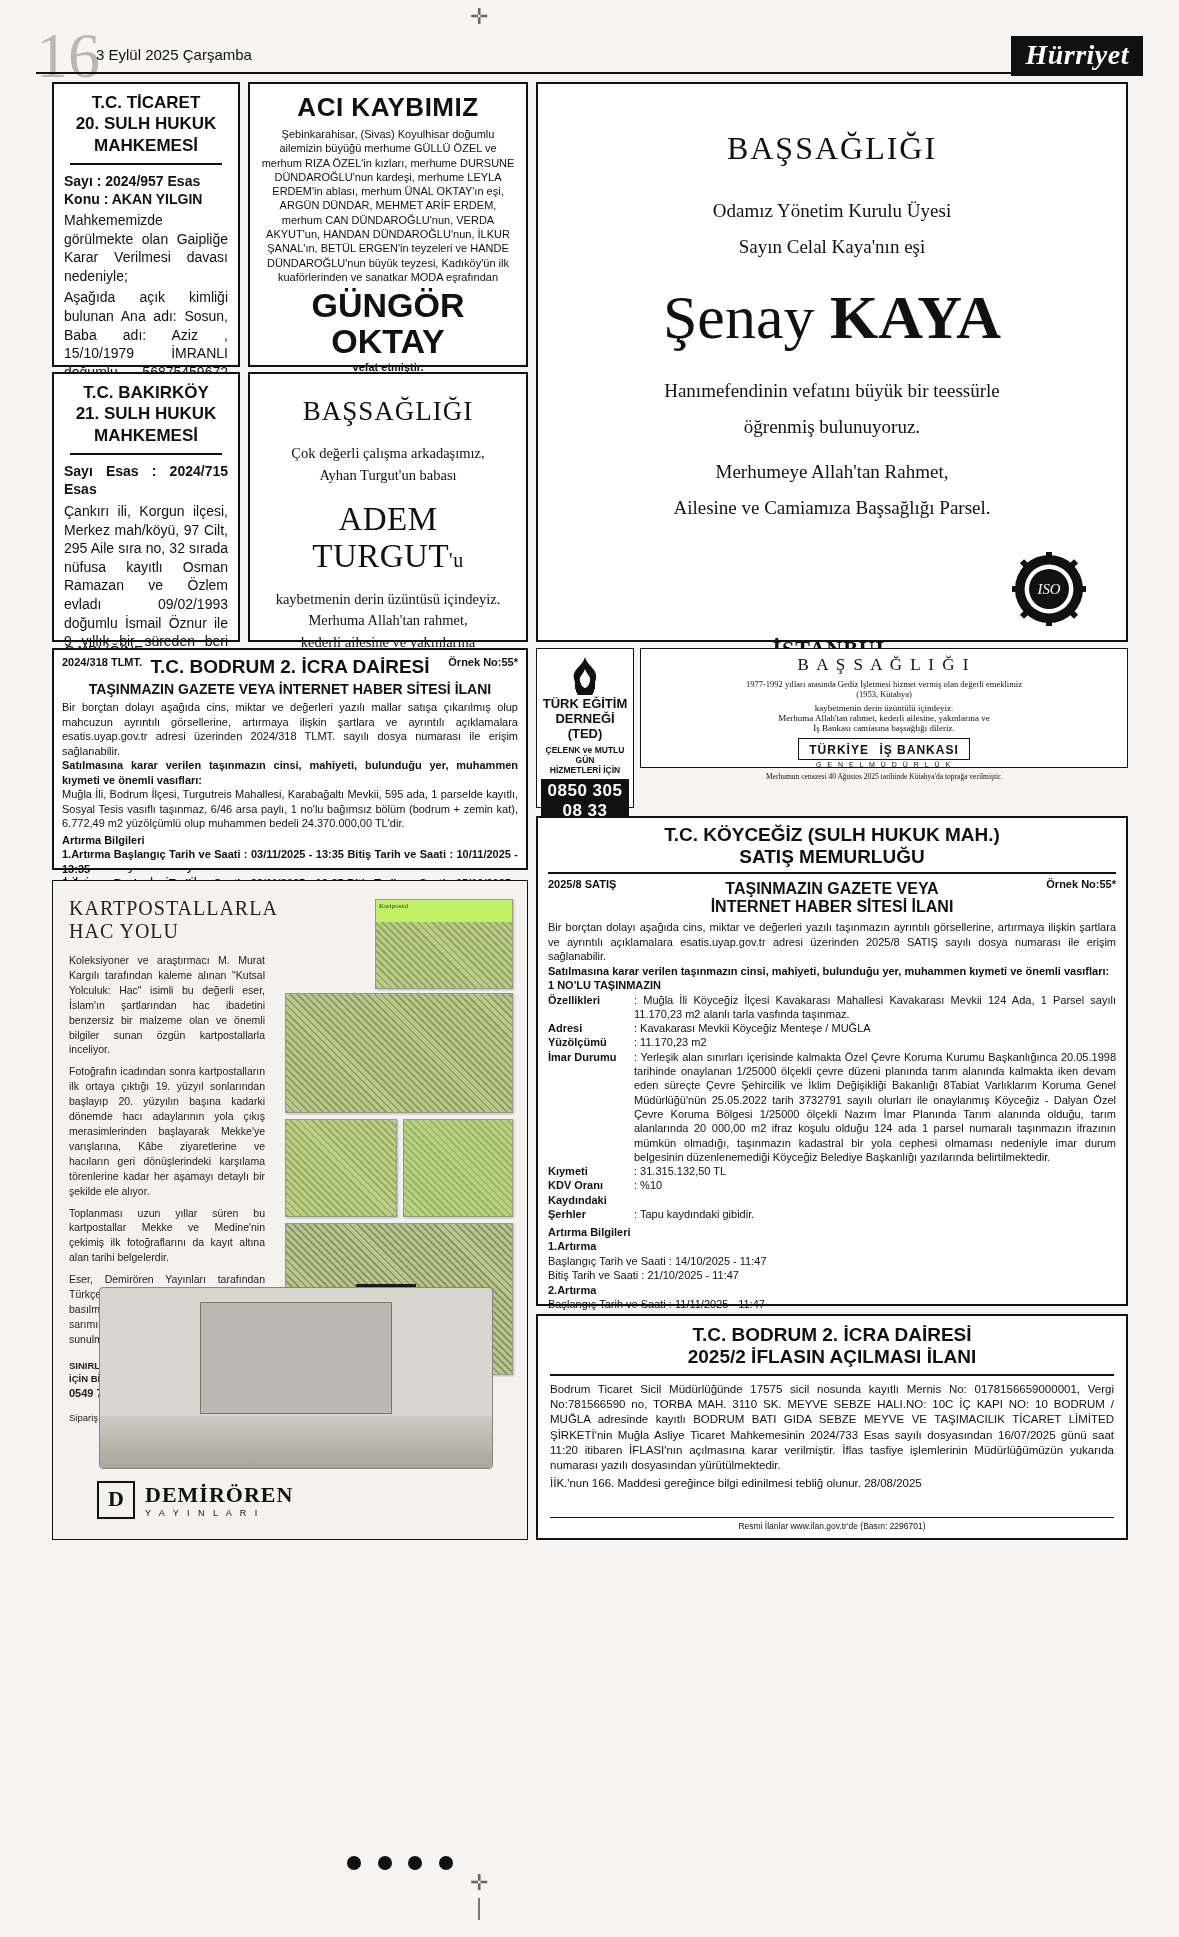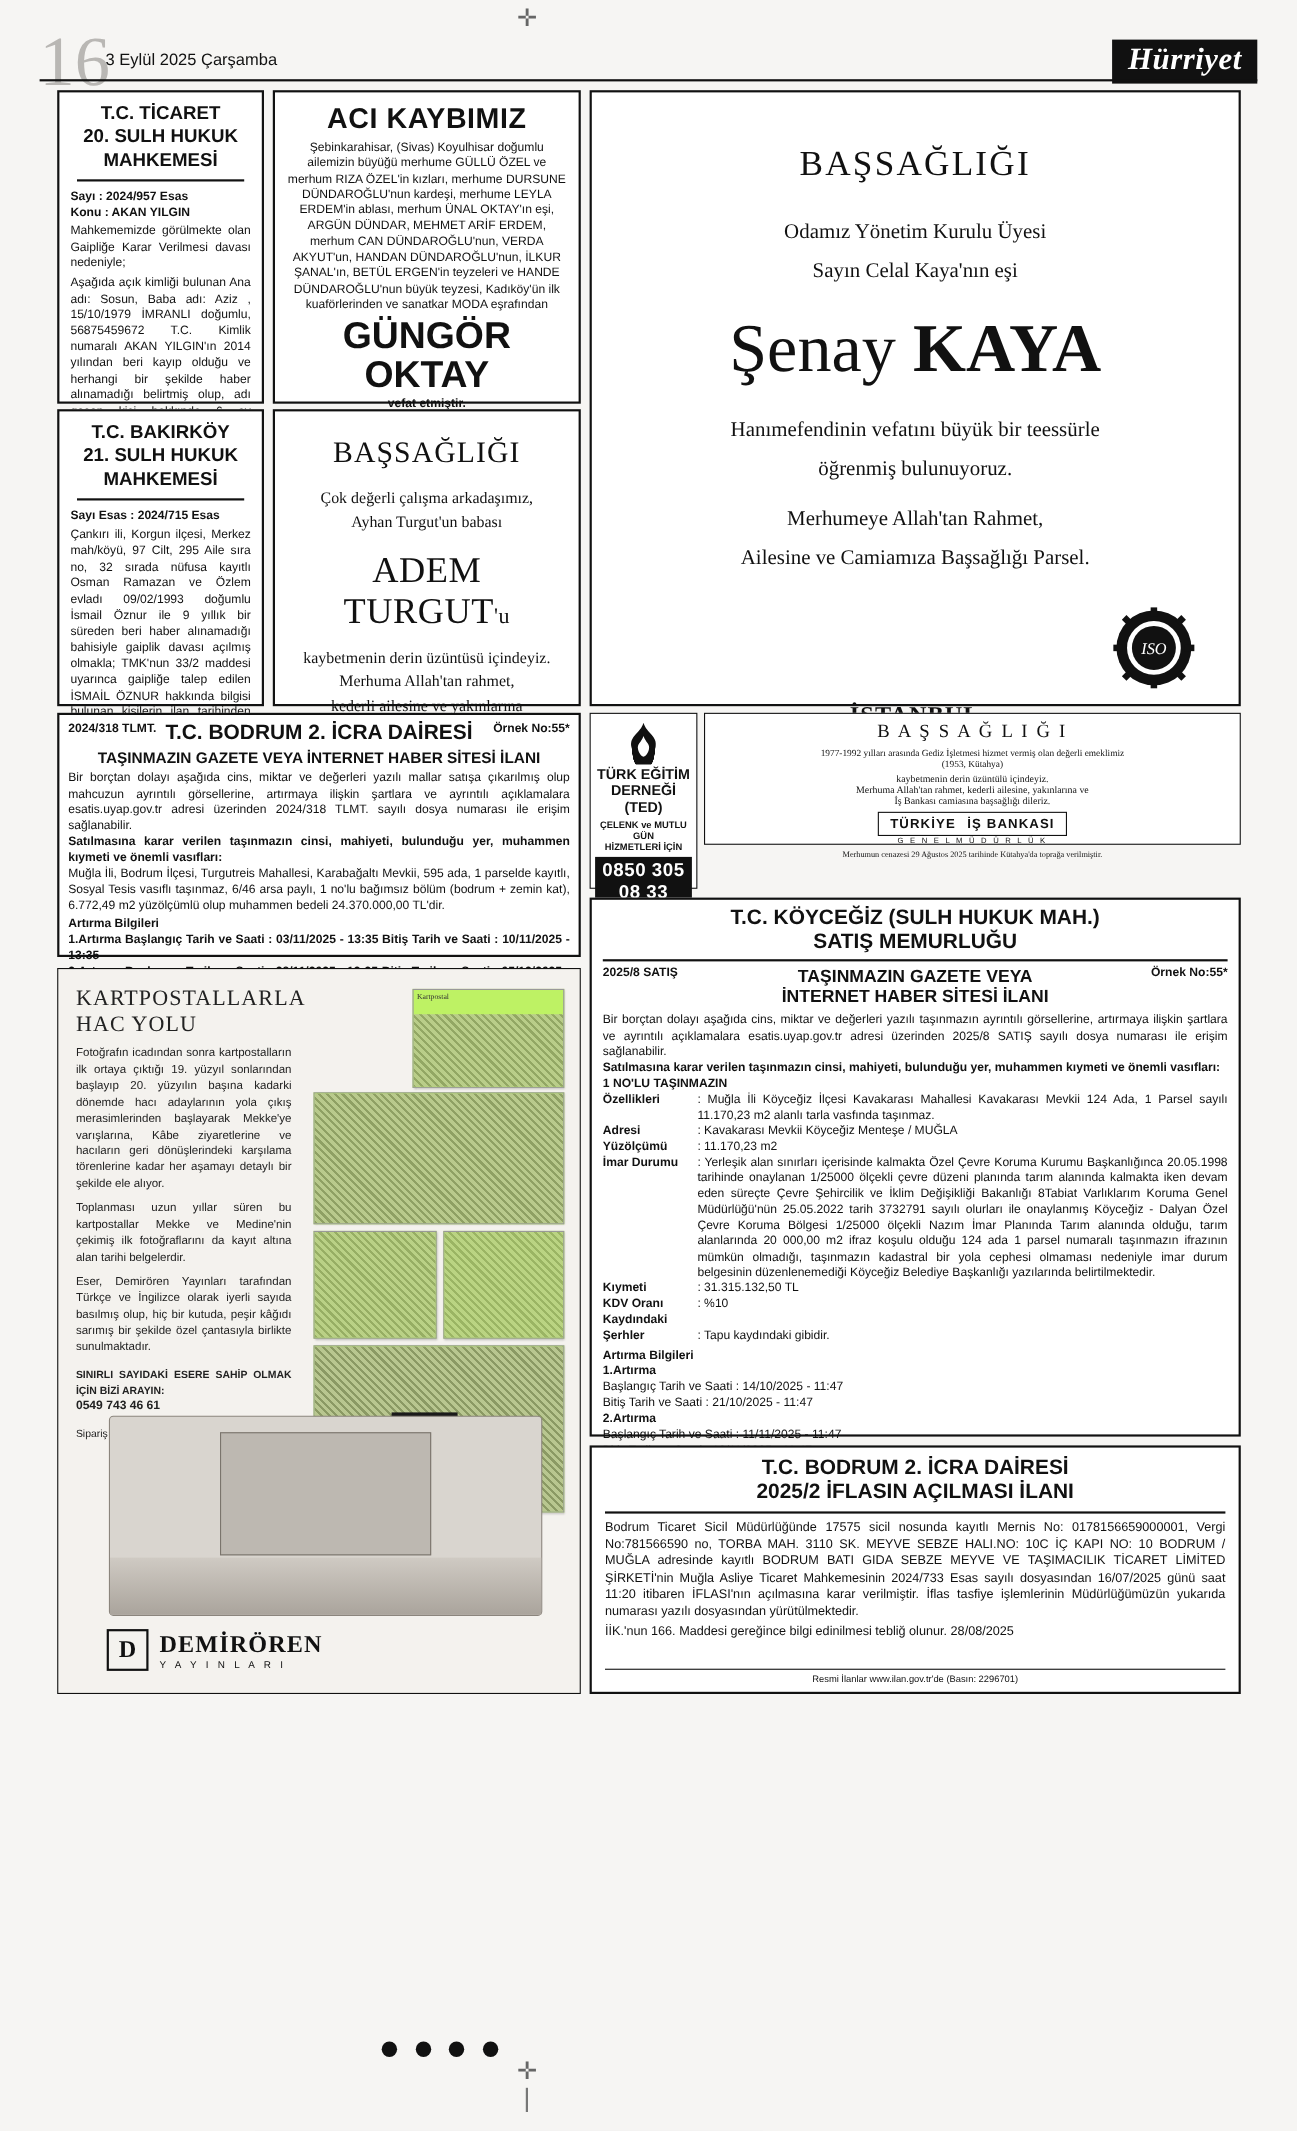--- a/index.html
+++ b/index.html
@@ -17,21 +17,21 @@
   .box{position:absolute;background:#fff;border:2px solid #111;box-sizing:border-box;}
   .box.thin{border-width:1px;}
   .pad{padding:8px 10px;}
   .ctr{text-align:center;}
   .just{text-align:justify;}
   .serif{font-family:"Liberation Serif",serif;}
   .b{font-weight:bold;}
 
   .court-title{font-weight:bold;font-size:17px;line-height:1.25;text-align:center;font-family:"Liberation Sans",sans-serif;}
   .court-rule{height:2px;background:#111;margin:7px 6px 7px 6px;}
-  .court-body{font-size:11px;line-height:1.33;text-align:justify;}
+  .court-body{font-size:14px;line-height:1.33;text-align:justify;}
   .footer-ilan{font-size:8.5px;text-align:center;border-top:1px solid #111;margin-top:5px;padding-top:3px;color:#111;}
 
   
   .aci-h{font-family:"Liberation Sans",sans-serif;font-weight:bold;font-size:26px;text-align:center;letter-spacing:.5px;}
   .aci-b{font-size:11px;line-height:1.3;text-align:center;}
   .aci-name{font-family:"Liberation Sans",sans-serif;font-weight:bold;font-size:34px;text-align:center;line-height:1.05;}
   .aci-foot{font-family:"Liberation Sans",sans-serif;font-weight:bold;font-size:22px;text-align:center;}
 
   .bs-h{font-family:"Liberation Serif",serif;font-size:27px;text-align:center;letter-spacing:1px;}
   .bs-t{font-family:"Liberation Serif",serif;font-size:14.5px;text-align:center;line-height:1.5;}
@@ -202,20 +202,21 @@
       <div class="sm b">(İİK m.114 ve m.126)</div>
       <div class="sm b">(*) İlgililer tabirine irtifak hakkı sahipleri de dahildir.</div>
       <div class="footer-ilan">Resmi İlanlar www.ilan.gov.tr'de  (Basın: 2286702)</div>
     </div>
   </div>
 
   <div class="book" style="left:52px;top:880px;width:476px;height:660px;">
 
     <div style="position:absolute;left:16px;top:16px;width:196px;">
       <div class="book-h">KARTPOSTALLARLA HAC YOLU</div>
+      <div class="book-p" style="margin-top:10px;">Koleksiyoner ve araştırmacı M. Murat Kargılı tarafından kaleme alınan "Kutsal Yolculuk: Hac" isimli bu değerli eser, İslam'ın şartlarından hac ibadetini benzersiz bir malzeme olan ve önemli bilgiler sunan özgün kartpostallarla inceliyor.</div>
       <div class="book-p" style="margin-top:7px;">Fotoğrafın icadından sonra kartpostalların ilk ortaya çıktığı 19. yüzyıl sonlarından başlayıp 20. yüzyılın başına kadarki dönemde hacı adaylarının yola çıkış merasimlerinden başlayarak Mekke'ye varışlarına, Kâbe ziyaretlerine  ve hacıların geri dönüşlerindeki karşılama törenlerine kadar her aşamayı detaylı bir şekilde ele alıyor.</div>
       <div class="book-p" style="margin-top:7px;">Toplanması uzun yıllar süren bu kartpostallar Mekke ve Medine'nin çekimiş ilk fotoğraflarını da kayıt altına alan tarihi belgelerdir.</div>
       <div class="book-p" style="margin-top:7px;">Eser, Demirören Yayınları tarafından Türkçe ve İngilizce olarak iyerli sayıda basılmış olup, hiç bir kutuda, peşir kâğıdı sarımış bir şekilde özel çantasıyla birlikte sunulmaktadır.</div>
       <div class="book-p b" style="margin-top:12px;font-size:9.5px;">SINIRLI SAYIDAKİ ESERE SAHİP OLMAK İÇİN BİZİ ARAYIN:</div>
       <div class="book-p b" style="font-size:11px;">0549 743 46 61</div>
       <div class="book-p" style="margin-top:10px;font-size:9.5px;">Sipariş için demirorenyayinlari.com</div>
     </div>
 
     <div class="card" style="left:322px;top:18px;width:136px;height:88px;">
       <div class="hatch" style="left:0;top:22px;width:136px;height:66px;opacity:.55;"></div>
@@ -274,21 +275,21 @@
       <div class="serif ctr" style="font-size:9px;margin-top:4px;">kaybetmenin derin üzüntülü içindeyiz.</div>
       <div class="serif ctr" style="font-size:9px;">Merhuma Allah'tan rahmet, kederli ailesine, yakınlarına  ve</div>
       <div class="serif ctr" style="font-size:9px;">İş Bankası camiasına başsağlığı dileriz.</div>
       <div style="text-align:center;margin-top:5px;">
         <div style="display:inline-block;border:1px solid #111;padding:1px 10px;">
           <span style="font-family:'Liberation Sans',sans-serif;font-weight:bold;font-size:12px;letter-spacing:1px;">TÜRKİYE</span>
           <span style="font-family:'Liberation Sans',sans-serif;font-weight:bold;font-size:12px;letter-spacing:1px;margin-left:6px;">İŞ BANKASI</span>
         </div>
         <div style="font-size:7px;letter-spacing:2px;margin-top:1px;">G E N E L   M Ü D Ü R L Ü K</div>
       </div>
-      <div class="serif ctr" style="font-size:7.5px;margin-top:4px;">Merhumun cenazesi 29 Ağustos 2025 tarihinde Kütahya'da toprağa verilmiştir.</div>
+      <div class="serif ctr" style="font-size:7.5px;margin-top:4px;">Merhumun cenazesi 40 Ağustos 2025 tarihinde Kütahya'da toprağa verilmiştir.</div>
     </div>
   </div>
 
   <div class="box" style="left:536px;top:816px;width:592px;height:490px;">
     <div class="pad" style="padding:6px 10px;">
       <div class="icra-title">T.C. KÖYCEĞİZ (SULH HUKUK MAH.)</div>
       <div class="icra-title">SATIŞ MEMURLUĞU</div>
       <div class="court-rule" style="margin:4px 0;"></div>
       <div class="row-sb">
         <span>2025/8 SATIŞ</span>

